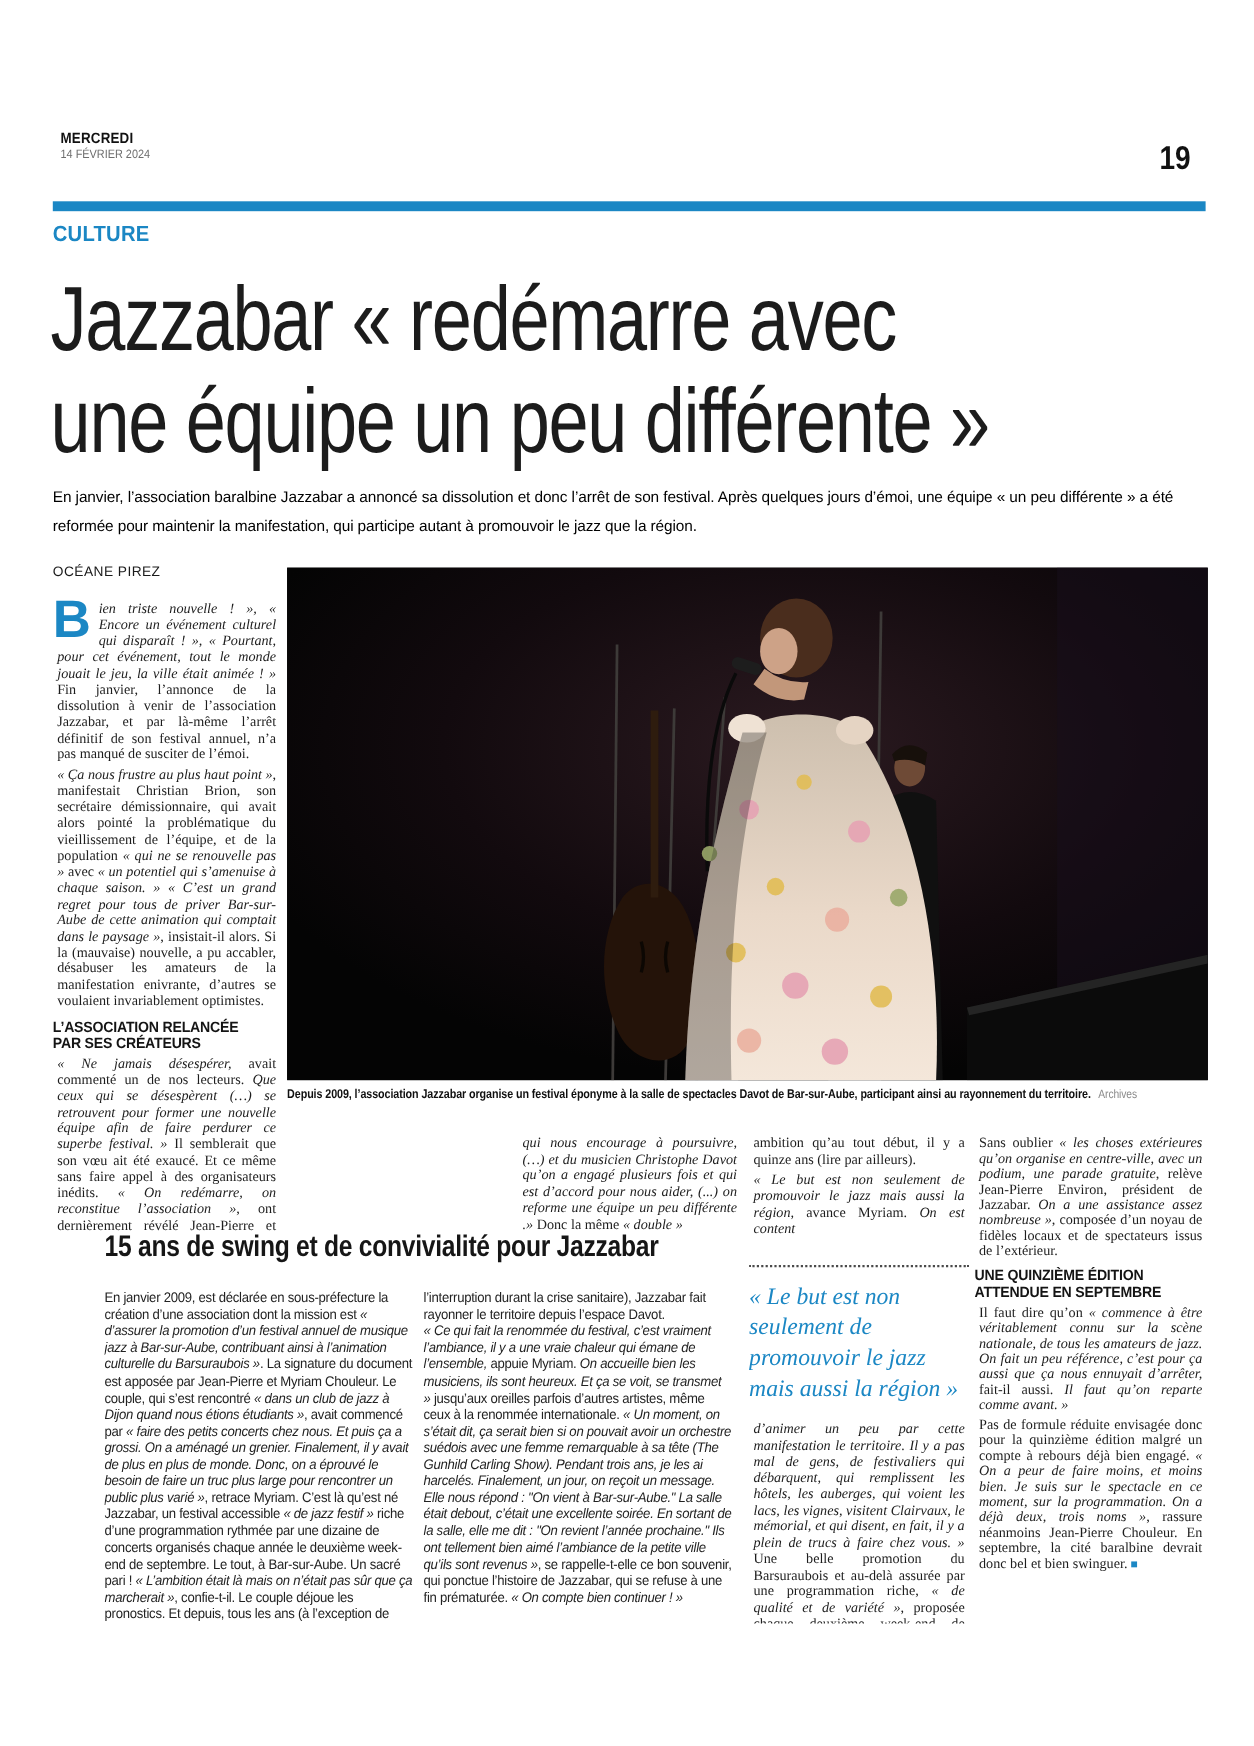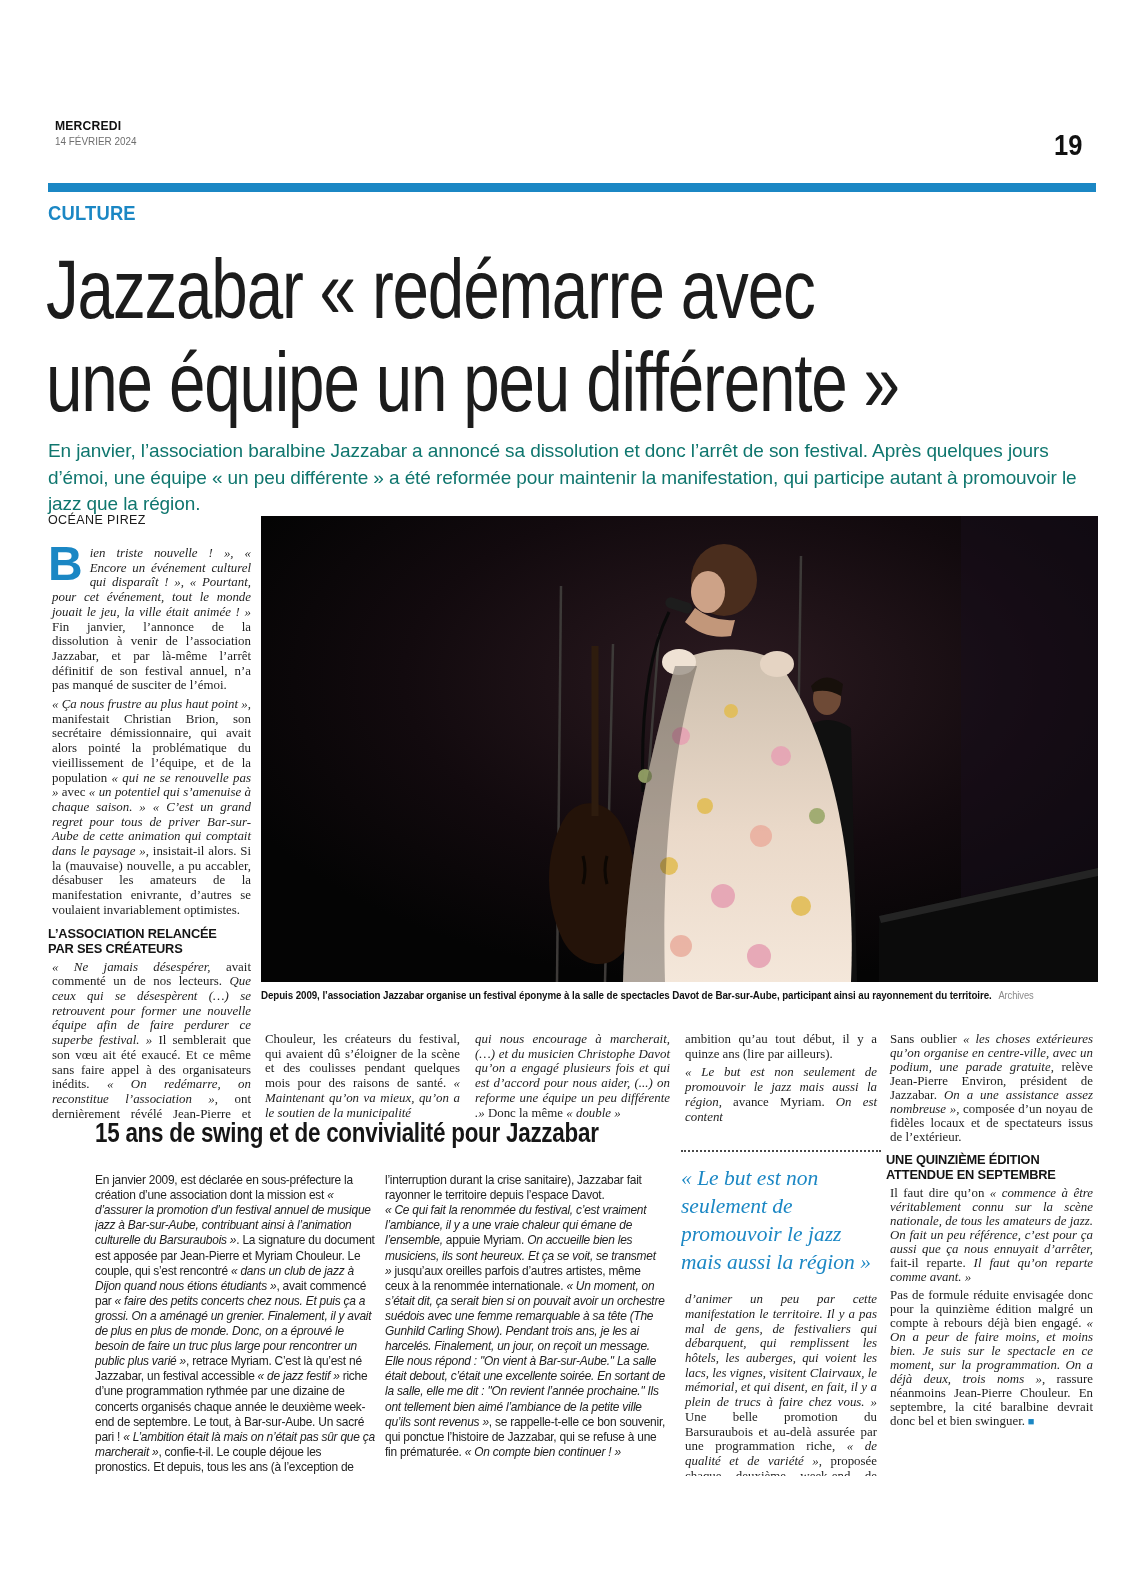--- a/index.html
+++ b/index.html
@@ -20,21 +20,21 @@
   .blue-rule { position:absolute; left:48px; right:44px; top:183px; height:9px; background:#1b87c4; }
 
   
   .kicker { position:absolute; left:48px; top:202px; color:#1b87c4; font-weight:bold; font-size:20px;
             letter-spacing:0.2px; transform:scaleX(0.92); transform-origin:left top; }
   .headline { position:absolute; left:46px; top:243px; margin:0; font-weight:300; color:#1c1c1c;
               font-size:83px; line-height:93px; letter-spacing:-1.5px;
               transform:scaleX(0.79); transform-origin:left top; white-space:nowrap; }
   .headline span { display:block; }
   .lede { position:absolute; left:48px; top:438px; width:1050px; margin:0;
-          font-size:19px; line-height:26.5px; color:#0f766e; letter-spacing:-0.1px; }
+          font-size:14px; line-height:26.5px; color:#000000; letter-spacing:-0.1px; }
   .byline { position:absolute; left:48px; top:513px; font-weight:normal; font-size:12.5px;
             letter-spacing:0.4px; color:#1a1a1a; }
 
   
   .col { position:absolute; overflow:hidden; }
   .body-serif { font-family:"Liberation Serif", serif; font-size:12.9px; line-height:14.7px;
                 color:#1d1d1d; text-align:justify; hyphens:auto; }
   .body-serif p { margin:4px; }
   .it { font-style:italic; }
   .dropcap { float:left; color:#1b87c4; font-family:"Liberation Sans", sans-serif; font-weight:bold;
@@ -171,38 +171,35 @@
       </g>
 
       <path d="M618,400 L837,352 L837,466 L618,466 Z" fill="#0b0b0b"></path>
       <path d="M618,400 L837,352 L837,360 L620,407 Z" fill="#242424"></path>
     </svg>
   </figure>
   <div class="caption">
     <span>Depuis 2009, l’association Jazzabar organise un festival éponyme à la salle de spectacles Davot de Bar-sur-Aube, participant ainsi au rayonnement du territoire.</span><span class="credit">Archives</span>
   </div>
 
-  <div class="col col1 body-serif">
-    <p><span>Chouleur, les créateurs du festival, qui avaient dû s’éloigner de la scène et des coulisses pendant quelques mois pour des raisons de santé. </span><span class="it">« Maintenant qu’on va mieux, qu’on a le soutien de la municipalité</span></p>
-  </div>
   <div class="col col2 body-serif">
-    <p><span class="it">qui nous encourage à marcherait, (…) et du musicien Christophe Davot qu’on a engagé plusieurs fois et qui est d’accord pour nous aider, (...) on reforme une équipe un peu différente .»</span><span> Donc la même </span><span class="it">« double »</span></p>
+    <p><span class="it">qui nous encourage à poursuivre, (…) et du musicien Christophe Davot qu’on a engagé plusieurs fois et qui est d’accord pour nous aider, (...) on reforme une équipe un peu différente .»</span><span> Donc la même </span><span class="it">« double »</span></p>
   </div>
   <div class="col col3 body-serif">
     <p><span>ambition qu’au tout début, il y a quinze ans (lire par ailleurs).</span></p>
     <p><span class="it">« Le but est non seulement de promouvoir le jazz mais aussi la région, </span><span>avance Myriam. </span><span class="it">On est content</span></p>
     <hr class="dotted">
     <div class="pullquote">« Le but est non seulement de promouvoir le jazz mais aussi la région »</div>
     <p><span class="it">d’animer un peu par cette manifestation le territoire. Il y a pas mal de gens, de festivaliers qui débarquent, qui remplissent les hôtels, les auberges, qui voient les lacs, les vignes, visitent Clairvaux, le mémorial, et qui disent, en fait, il y a plein de trucs à faire chez vous. »</span><span> Une belle promotion du Barsuraubois et au-delà assurée par une programmation riche, </span><span class="it">« de qualité et de variété »</span><span>, proposée chaque deuxième week-end de septembre. Environ </span><span class="it">« 400 personnes »</span><span> sont ainsi accueillies à chaque concert à l’espace Davot, le vendredi, samedi et le dimanche.</span></p>
   </div>
   <div class="col col4 body-serif">
     <p><span>Sans oublier </span><span class="it">« les choses extérieures qu’on organise en centre-ville, avec un podium, une parade gratuite</span><span>, relève Jean-Pierre Environ, président de Jazzabar. </span><span class="it">On a une assistance assez nombreuse »</span><span>, composée d’un noyau de fidèles locaux et de spectateurs issus de l’extérieur.</span></p>
     <h3 class="colhead">UNE QUINZIÈME ÉDITION
 ATTENDUE EN SEPTEMBRE</h3>
-    <p><span>Il faut dire qu’on </span><span class="it">« commence à être véritablement connu sur la scène nationale, de tous les amateurs de jazz. On fait un peu référence, c’est pour ça aussi que ça nous ennuyait d’arrêter,</span><span> fait-il reparte. </span><span class="it">Il faut qu’on reparte comme avant. »</span></p>
+    <p><span>Il faut dire qu’on </span><span class="it">« commence à être véritablement connu sur la scène nationale, de tous les amateurs de jazz. On fait un peu référence, c’est pour ça aussi que ça nous ennuyait d’arrêter,</span><span> fait-il aussi. </span><span class="it">Il faut qu’on reparte comme avant. »</span></p>
     <p><span>Pas de formule réduite envisagée donc pour la quinzième édition malgré un compte à rebours déjà bien engagé. </span><span class="it">« On a peur de faire moins, et moins bien. Je suis sur le spectacle en ce moment, sur la programmation. On a déjà deux, trois noms »</span><span>, rassure néanmoins Jean-Pierre Chouleur. En septembre, la cité baralbine devrait donc bel et bien swinguer.</span><span class="endmark"> ■</span></p>
   </div>
 
   <h2 class="subarticle-title">15 ans de swing et de convivialité pour Jazzabar</h2>
   <div class="col subA body-sans">
     <p style="margin:0"><span>En janvier 2009, est déclarée en sous-préfecture la création d’une association dont la mission est </span><span class="it">« d’assurer la promotion d’un festival annuel de musique jazz à Bar-sur-Aube, contribuant ainsi à l’animation culturelle du Barsuraubois »</span><span>. La signature du document est apposée par Jean-Pierre et Myriam Chouleur. Le couple, qui s’est rencontré </span><span class="it">« dans un club de jazz à Dijon quand nous étions étudiants »</span><span>, avait commencé par </span><span class="it">« faire des petits concerts chez nous. Et puis ça a grossi. On a aménagé un grenier. Finalement, il y avait de plus en plus de monde. Donc, on a éprouvé le besoin de faire un truc plus large pour rencontrer un public plus varié »</span><span>, retrace Myriam. C’est là qu’est né Jazzabar, un festival accessible </span><span class="it">« de jazz festif »</span><span> riche d’une programmation rythmée par une dizaine de concerts organisés chaque année le deuxième week-end de septembre. Le tout, à Bar-sur-Aube. Un sacré pari ! </span><span class="it">« L’ambition était là mais on n’était pas sûr que ça marcherait »</span><span>, confie-t-il. Le couple déjoue les pronostics. Et depuis, tous les ans (à l’exception de</span></p>
   </div>
   <div class="col subB body-sans">
     <p style="margin:0"><span>l’interruption durant la crise sanitaire), Jazzabar fait rayonner le territoire depuis l’espace Davot.
 </span><span class="it">« Ce qui fait la renommée du festival, c’est vraiment l’ambiance, il y a une vraie chaleur qui émane de l’ensemble,</span><span> appuie Myriam. </span><span class="it">On accueille bien les musiciens, ils sont heureux. Et ça se voit, se transmet »</span><span> jusqu’aux oreilles parfois d’autres artistes, même ceux à la renommée internationale. </span><span class="it">« Un moment, on s’était dit, ça serait bien si on pouvait avoir un orchestre suédois avec une femme remarquable à sa tête (The Gunhild Carling Show). Pendant trois ans, je les ai harcelés. Finalement, un jour, on reçoit un message. Elle nous répond : "On vient à Bar-sur-Aube." La salle était debout, c’était une excellente soirée. En sortant de la salle, elle me dit : "On revient l’année prochaine." Ils ont tellement bien aimé l’ambiance de la petite ville qu’ils sont revenus »</span><span>, se rappelle-t-elle ce bon souvenir, qui ponctue l’histoire de Jazzabar, qui se refuse à une fin prématurée. </span><span class="it">« On compte bien continuer ! »</span></p>

